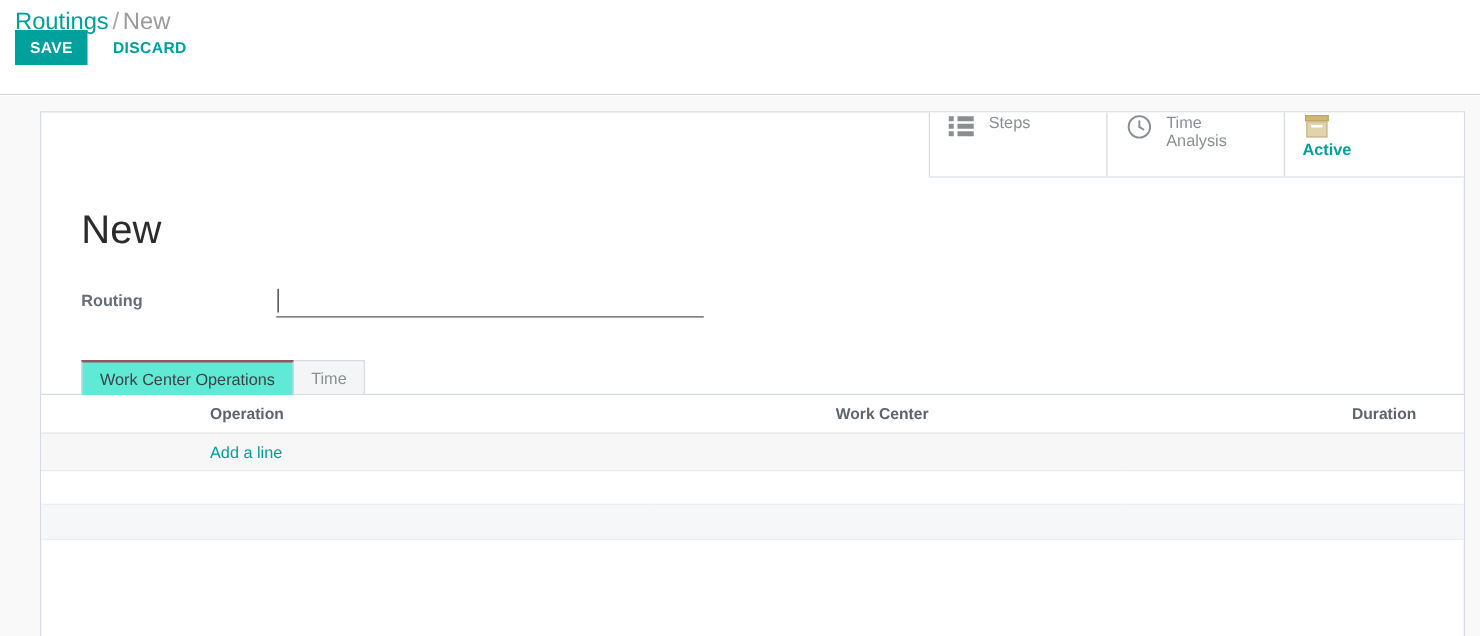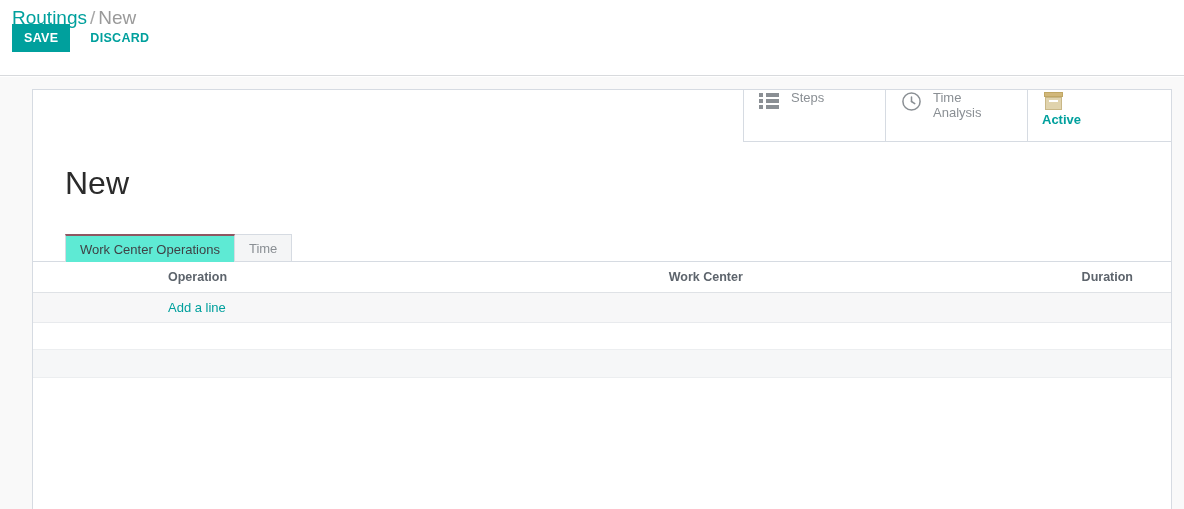--- a/index.html
+++ b/index.html
@@ -371,20 +371,27 @@
         </span>
         <span class="stat-label">Active</span>
       </div>
 
     </div>
 
     <div class="sheet-inner">
 
       <h1 class="record-title">New</h1>
 
+      <div class="field-row">
+        <label class="field-label">Routing</label>
+        <span class="field-input-wrap">
+          <span class="caret"></span>
+          <input class="field-input" type="text" placeholder="" value="" style="">
+        </span>
+      </div>
 
       <div class="notebook">
         <div class="nb-headers">
           <div class="nb-tab active">
             <span>Work Center Operations</span>
           </div>
           <div class="nb-tab">
             <span>Time</span>
           </div>
         </div>

